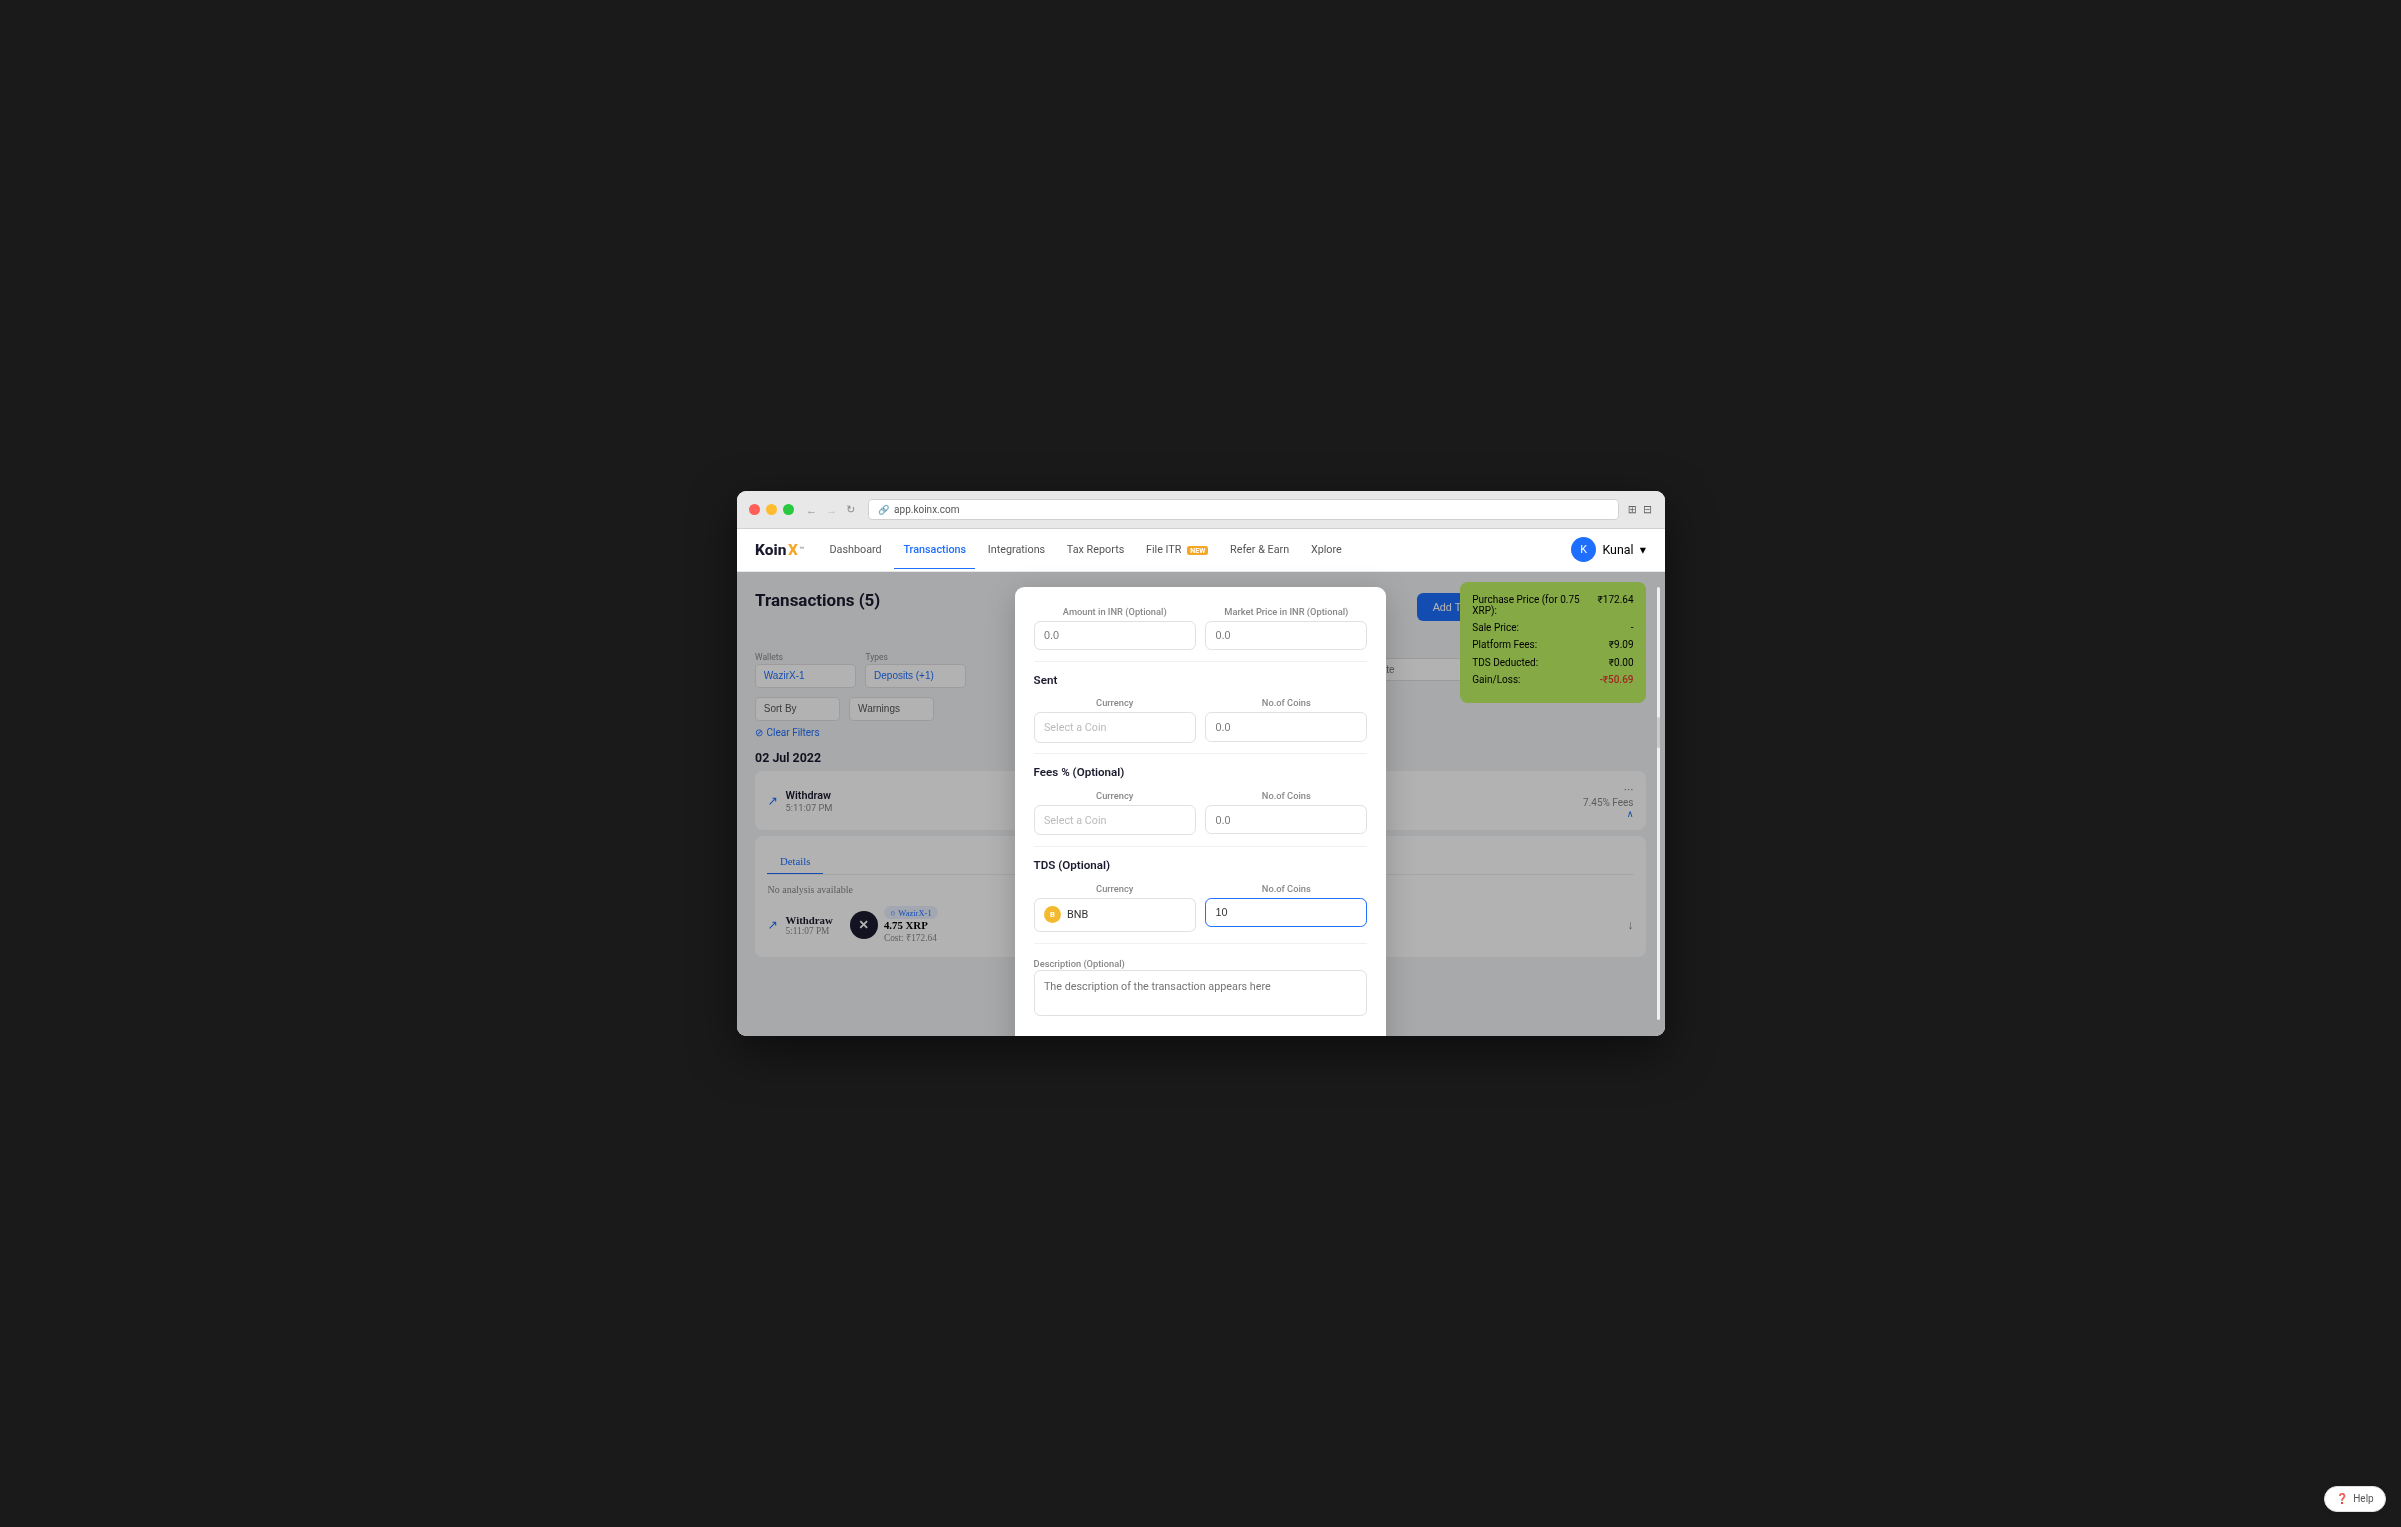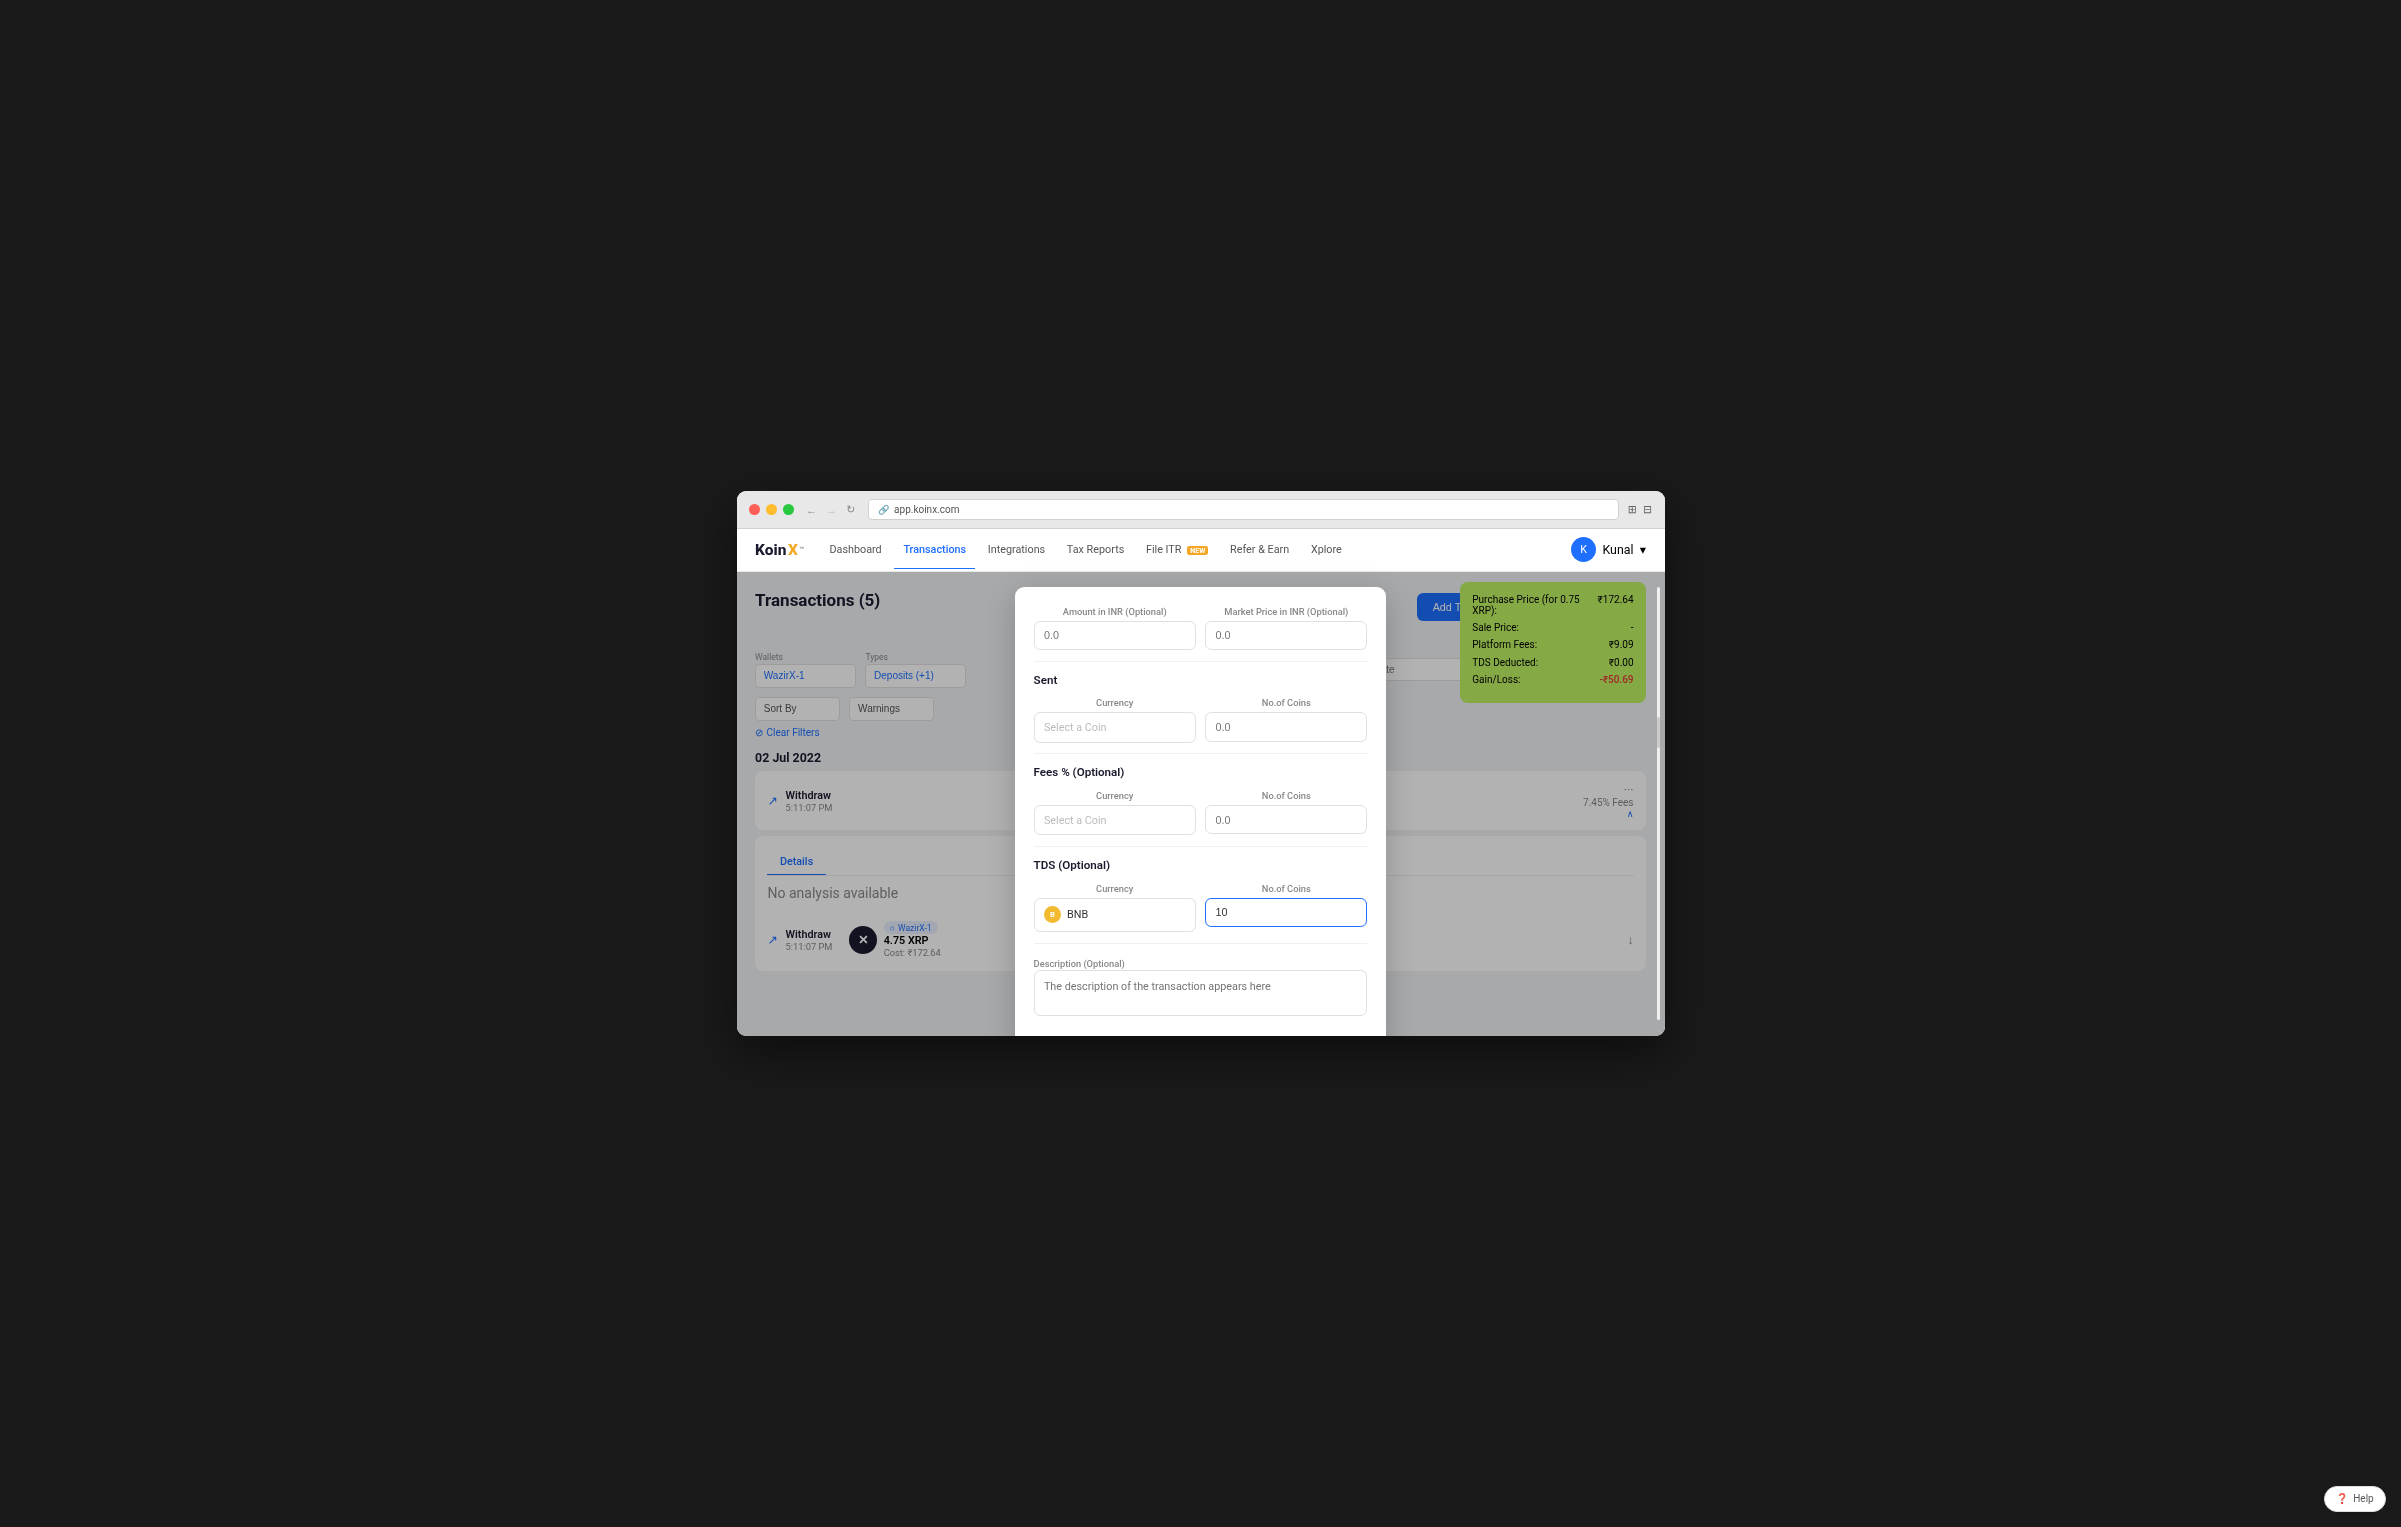--- a/index.html
+++ b/index.html
@@ -237,31 +237,32 @@
     .tx-icon { color: #1e6fff; font-size: 12.4px; }
     .tx-name { font-size: 10.8px; font-weight: 600; color: #1a1a2e; }
     .tx-time { font-size: 9.3px; color: #888; }
     .tx-dots { margin-left: auto; color: #888; cursor: pointer; }
     .tx-fees { font-size: 10px; color: #888; text-align: left; }
     .tx-details-card {
       background: white;
       border-radius: 7.7px;
       padding: 12.4px;
       margin-bottom: 6.2px;
+      font-family: Liberation Serif, serif;
     }
     .details-tabs { display: flex; border-bottom: 0.8px solid #eee; margin-bottom: 9.3px; }
     .details-tab {
       padding: 6.2px 12.4px;
       font-size: 10.8px;
       color: #888;
       cursor: pointer;
       border-bottom: 1.5px solid transparent;
     }
     .details-tab.active { color: #1e6fff; border-bottom: 1.5px solid #1e6fff; font-weight: 500; }
-    .no-analysis { font-size: 14px; color: #888; margin-bottom: 20px; }
+    .no-analysis { font-size: 10px; color: #888; margin-bottom: 11px; }
     .asset-icon-xrp {
       width: 28px; height: 28px;
       background: #1a1a2e;
       border-radius: 50%;
       display: flex; align-items: center; justify-content: center;
       color: white; font-size: 12.4px; font-weight: 700;
     }
     .asset-name { font-size: 10.8px; font-weight: 600; }
     .asset-cost { font-size: 9.3px; color: #888; }
     .wallet-badge {

